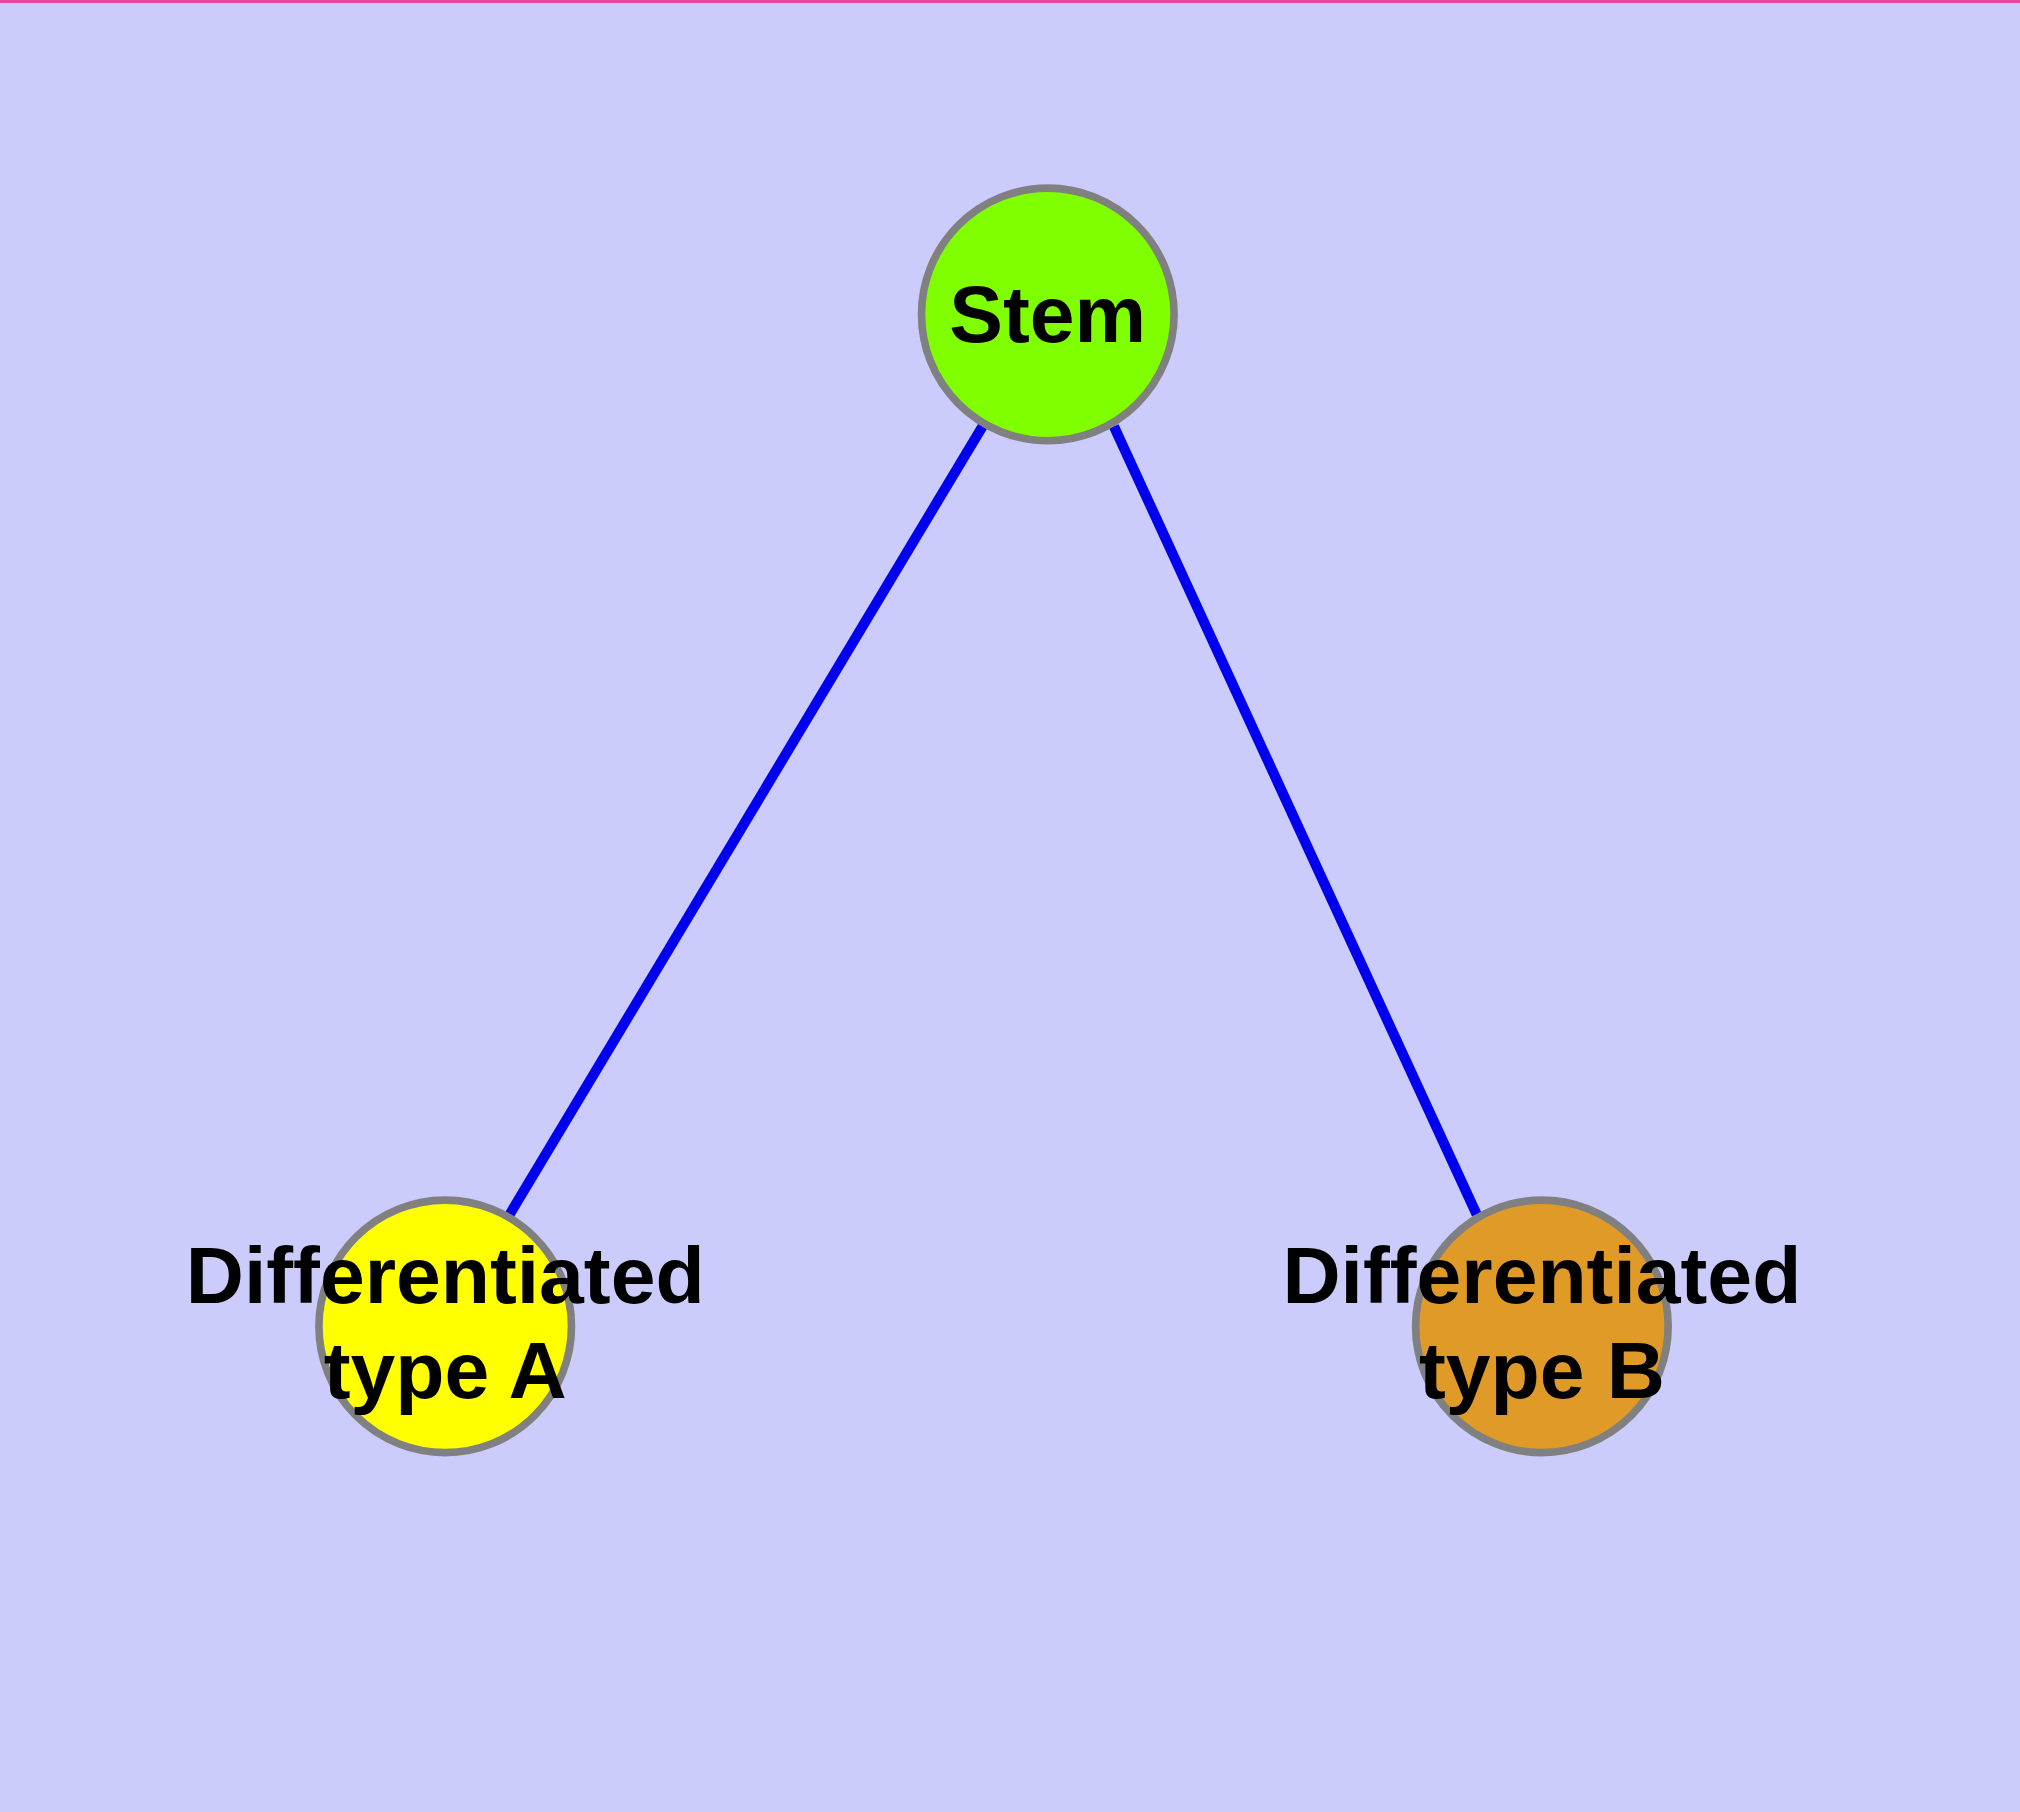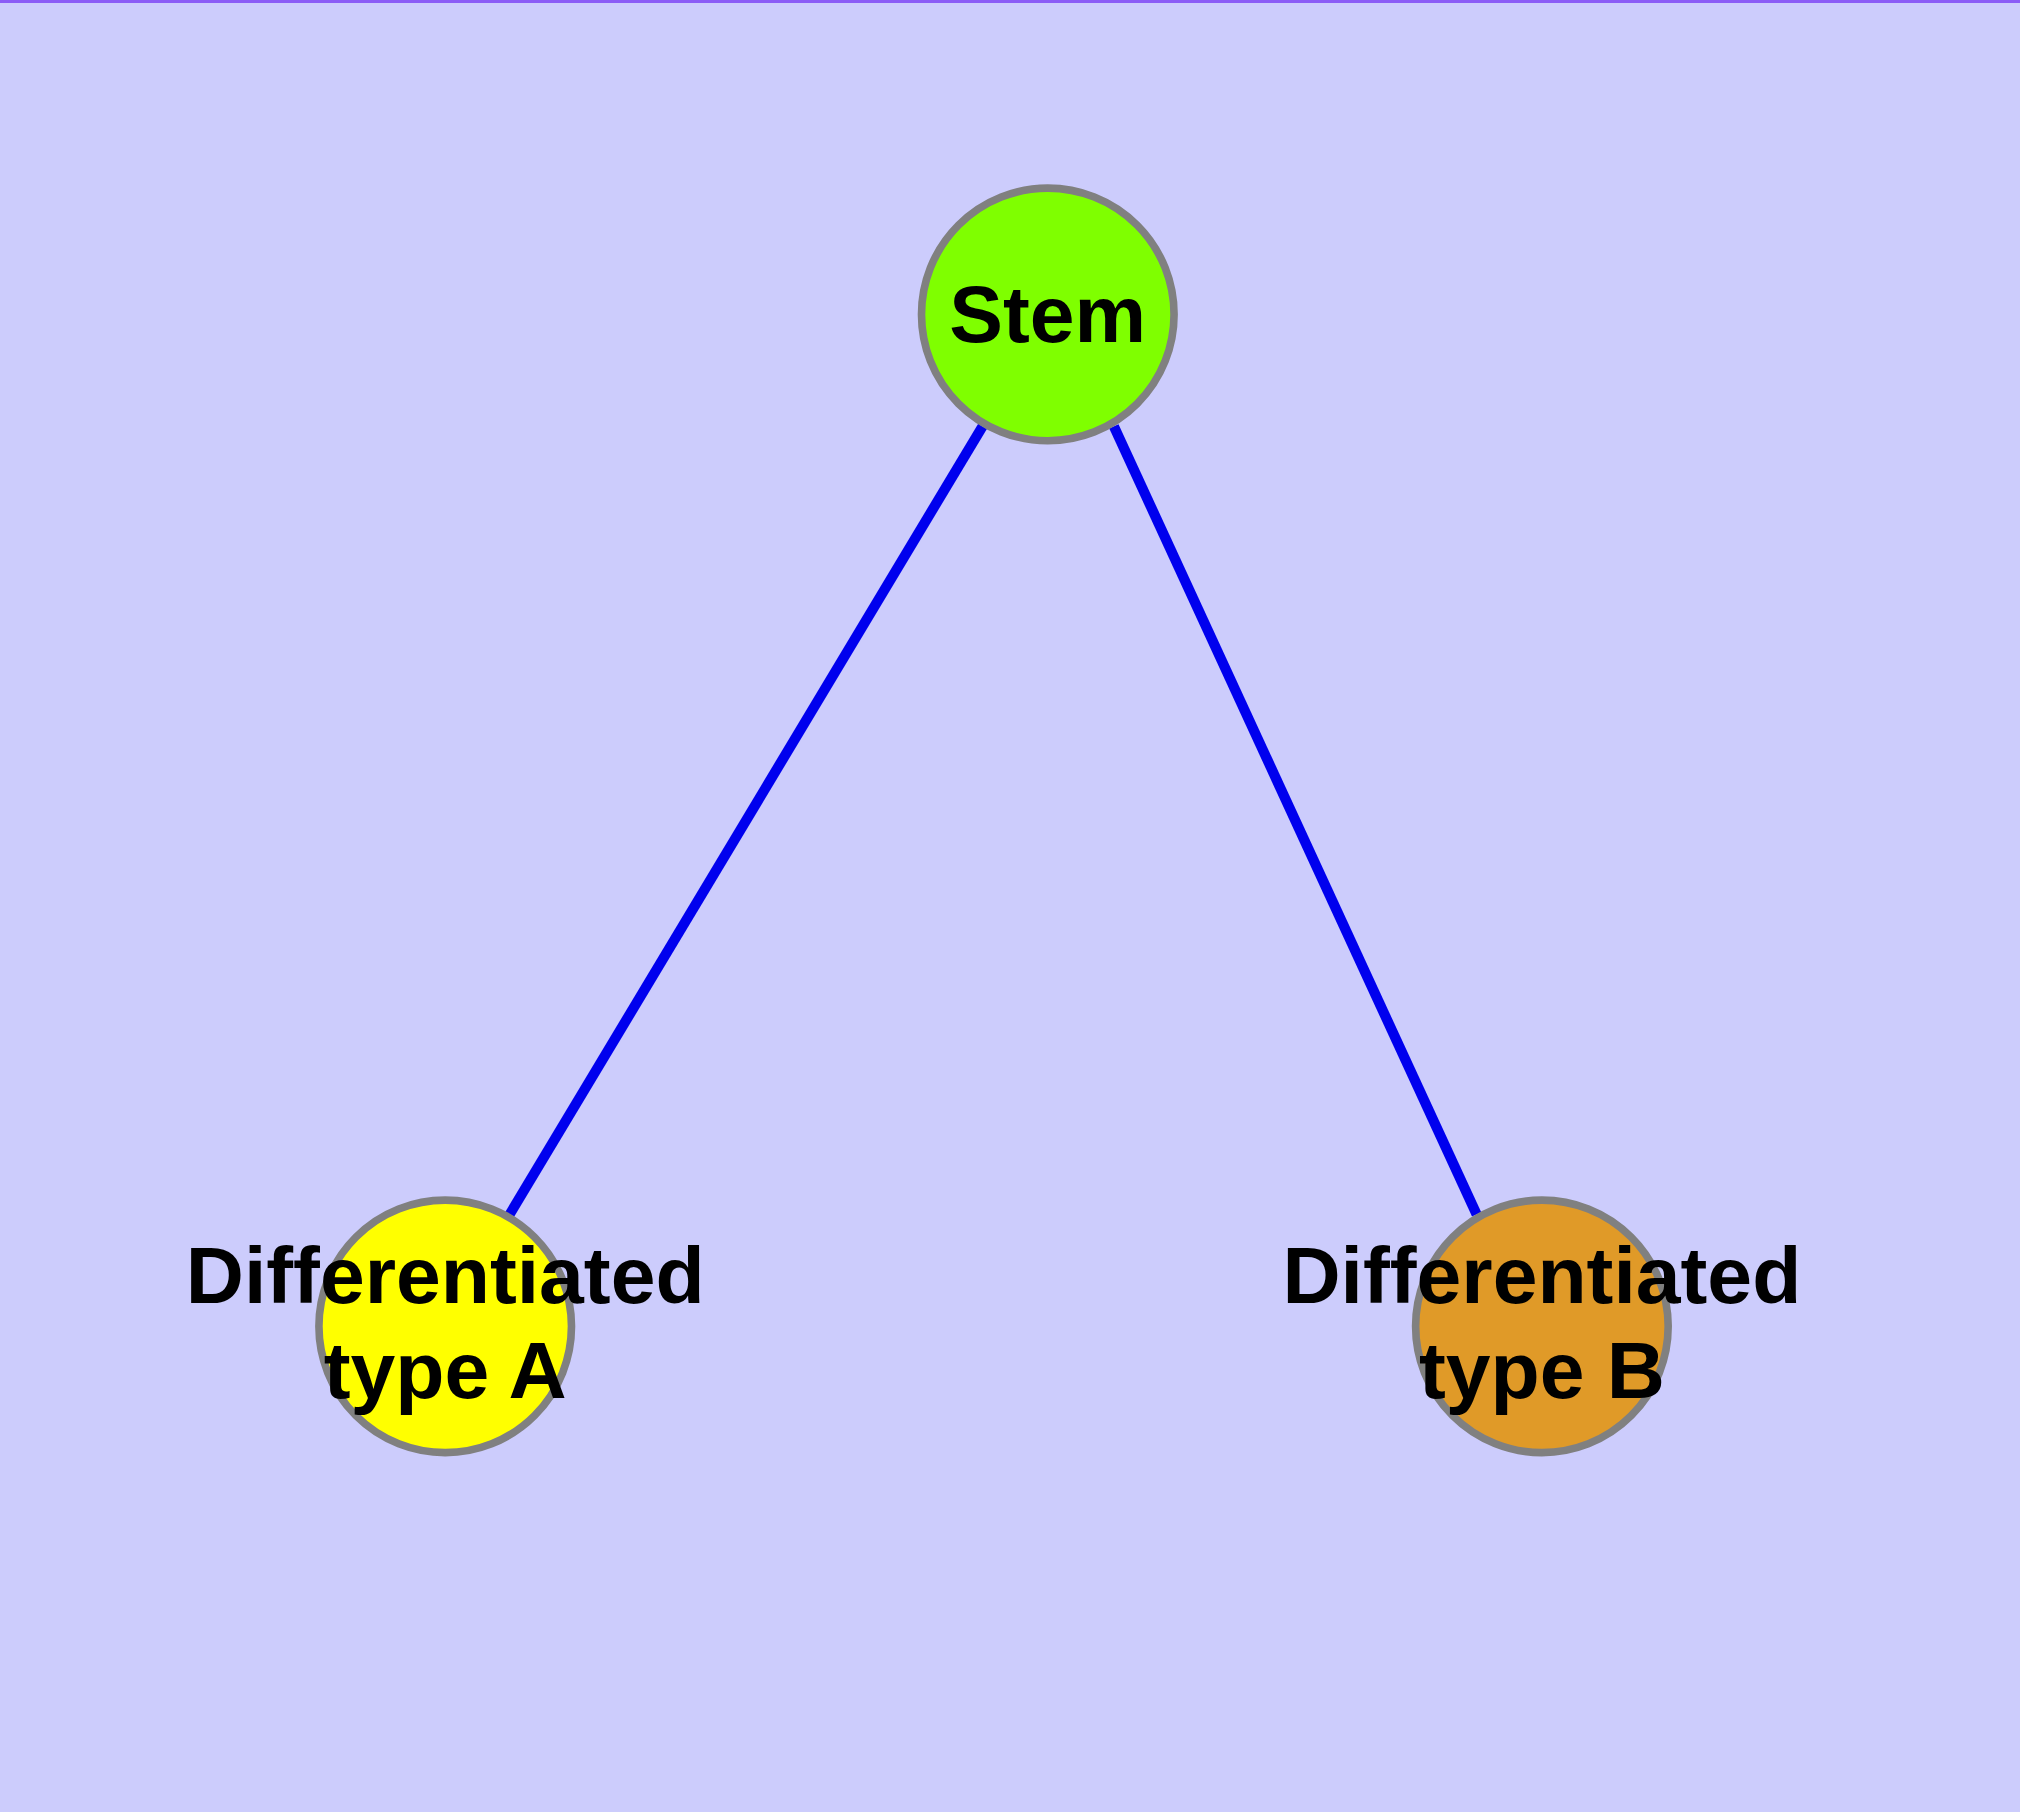--- a/index.html
+++ b/index.html
@@ -10,21 +10,21 @@
   body {
     width: 2021px;
     height: 1812px;
     overflow: hidden;
     font-family: "Liberation Sans", sans-serif;
   }
   #canvas {
     position: relative;
     width: 2021px;
     height: 1812px;
-    background: #8b5cf6;
+    background: #ec4899;
   }
   #plot-bg {
     position: absolute;
     left: 0;
     top: 3.4px;
     width: 2021px;
     height: 1809px;
     background: #ccccfc;
   }
   #graph-svg {

